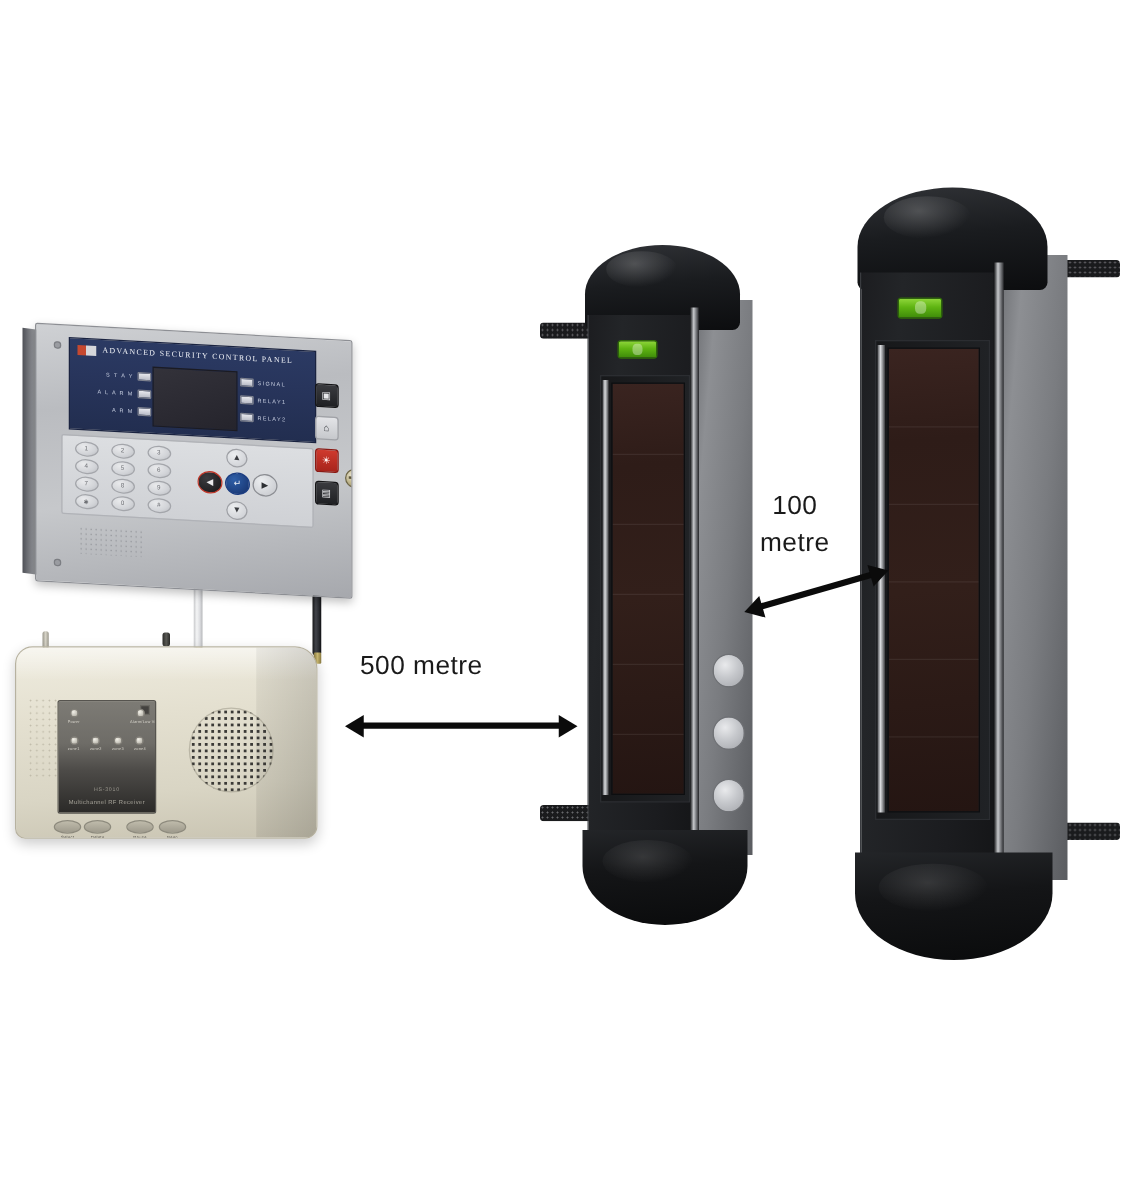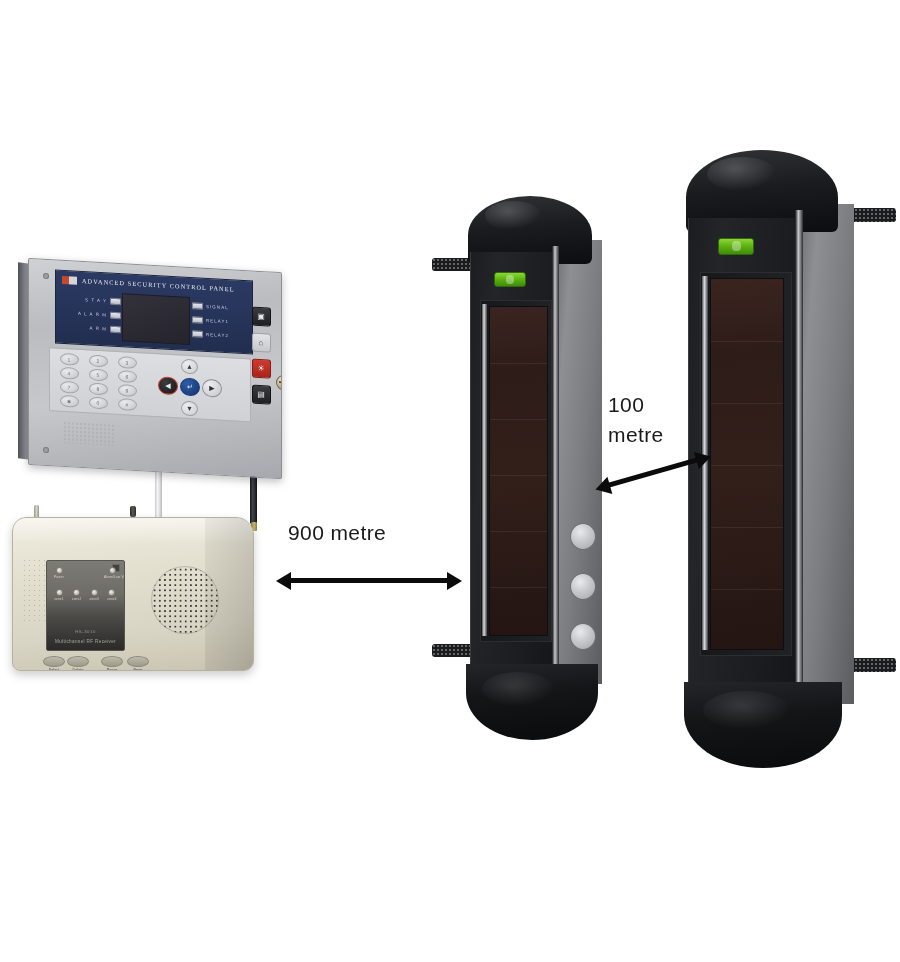--- a/index.html
+++ b/index.html
@@ -23,21 +23,21 @@
     background: #ffffff;
   }
 
   
   .dim-label {
     position: absolute;
     color: #1a1a1a;
     font-size: 21px;
     letter-spacing: .4px;
     white-space: pre;
-    text-align: left;
+    text-align: center;
     line-height: 1.45;
   }
   #label-900 { left: 288px; top: 518px; }
   #label-100 { left: 608px; top: 390px; }
 
   
   .arrow-h {
     position: absolute;
     height: 5px;
     background: #0b0b0b;
@@ -771,20 +771,20 @@
       <div class="cellline" style="top:310px"></div>
     </div>
     <div class="tw-strip"></div>
     <div class="tw-edge"></div>
     <div class="tw-level"></div>
     <div class="tw-foot">
       <div class="tw-foot-gloss"></div>
     </div>
   </div>
 
-  <div class="dim-label" id="label-900">900 metre</div>
+  <div class="dim-label" id="label-900">500 metre</div>
   <div class="arrow-h" id="arrow-900"></div>
 
   <div class="dim-label" id="label-100">100
 metre</div>
   <div class="arrow-diag"></div>
 
 </div>
 
 </body></html>

